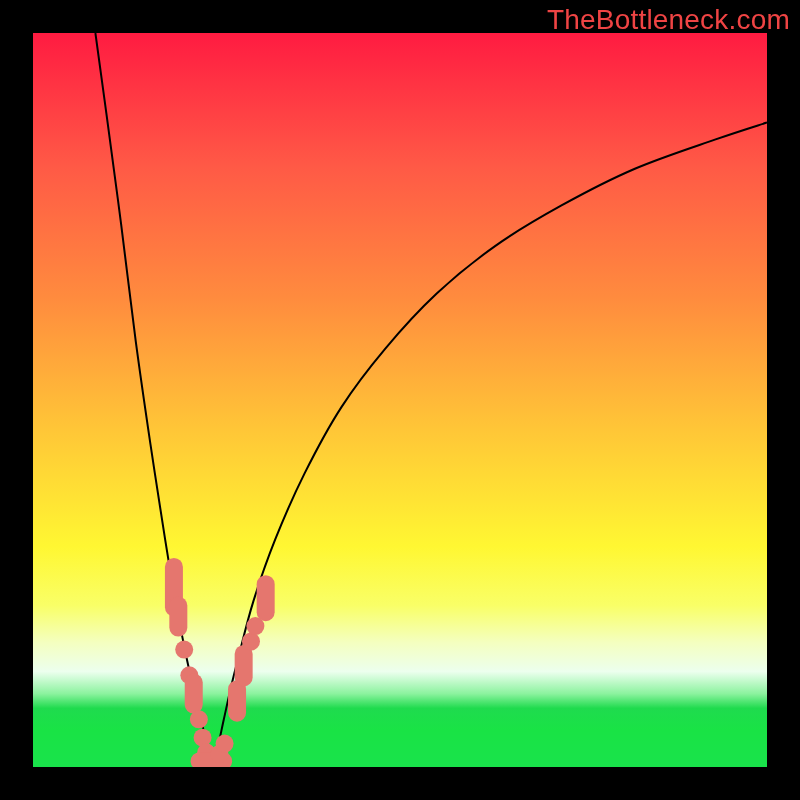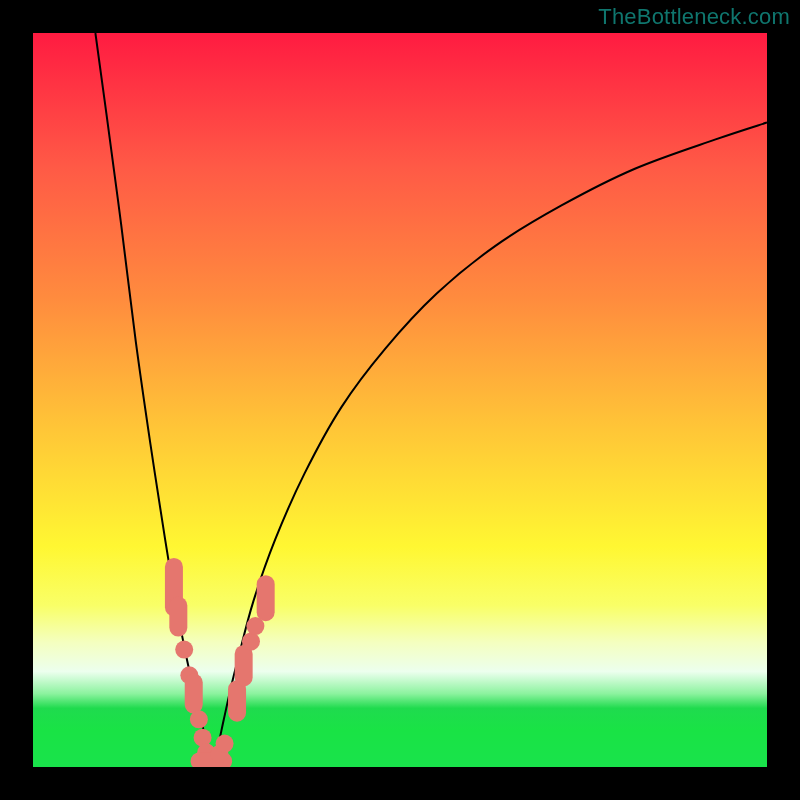--- a/index.html
+++ b/index.html
@@ -37,23 +37,23 @@
       #8cf39f 90%,
       #1fdb4e 92%,
       #19e345 95%,
       #19e34b 100%
     );
   }
   .watermark {
     position: absolute;
     top: 4px;
     right: 10px;
-    font-size: 22px;
+    font-size: 28px;
     font-weight: 500;
-    color: #0f766e;
+    color: #ef4444;
     letter-spacing: 0.2px;
     user-select: none;
   }
   svg.curve {
     position: absolute;
     top: 0;
     left: 0;
   }
 </style>
 </head>

